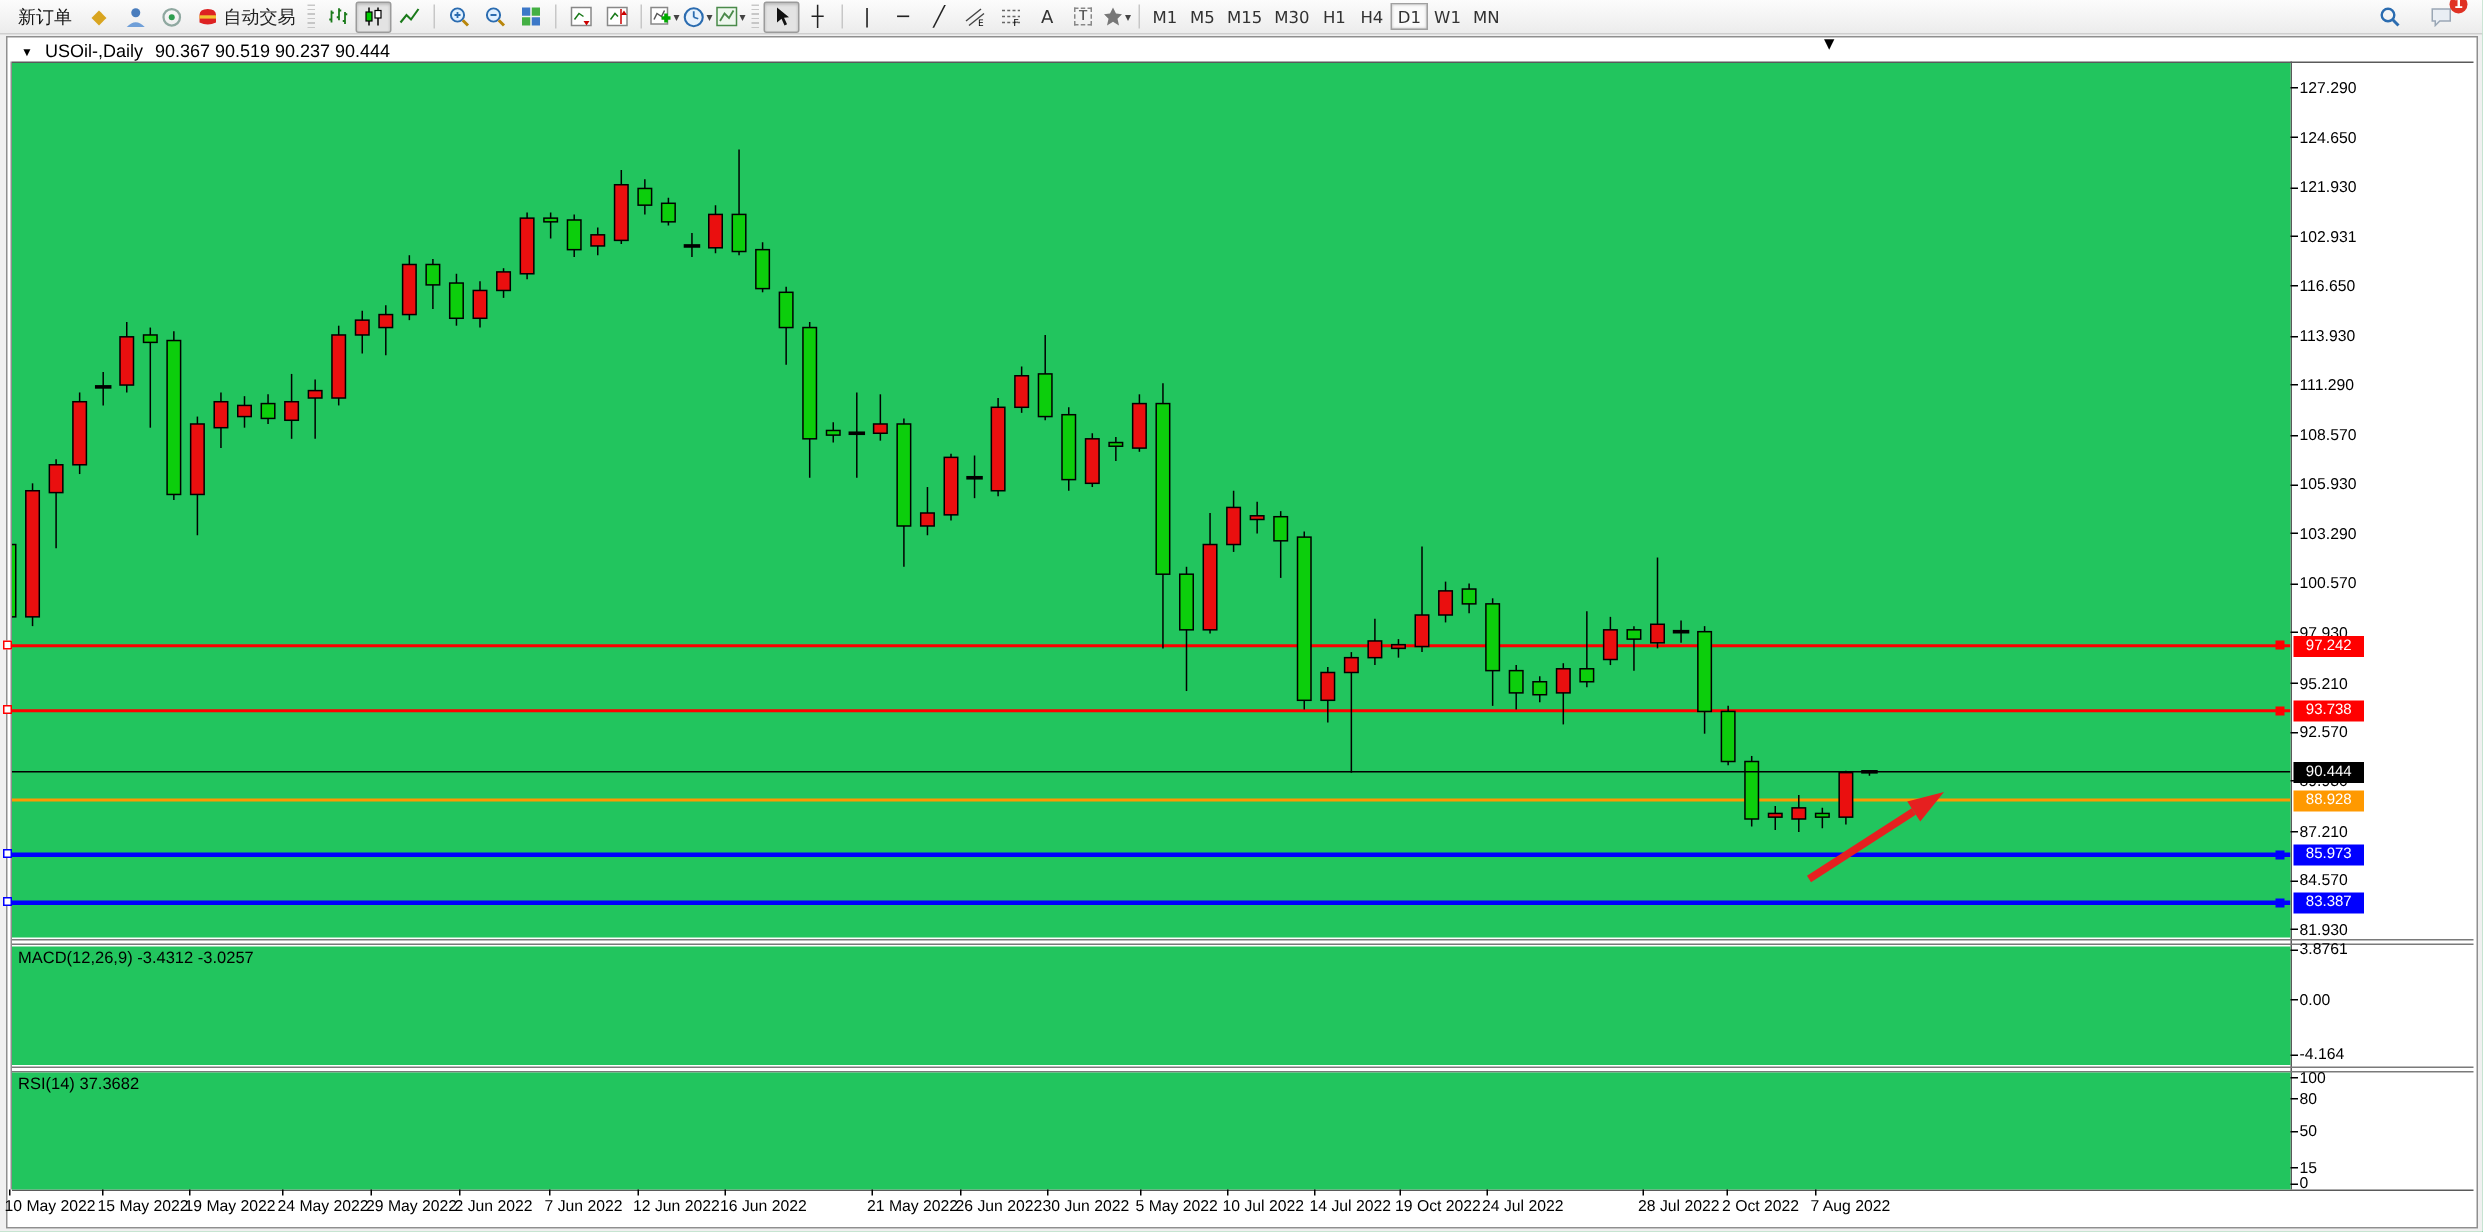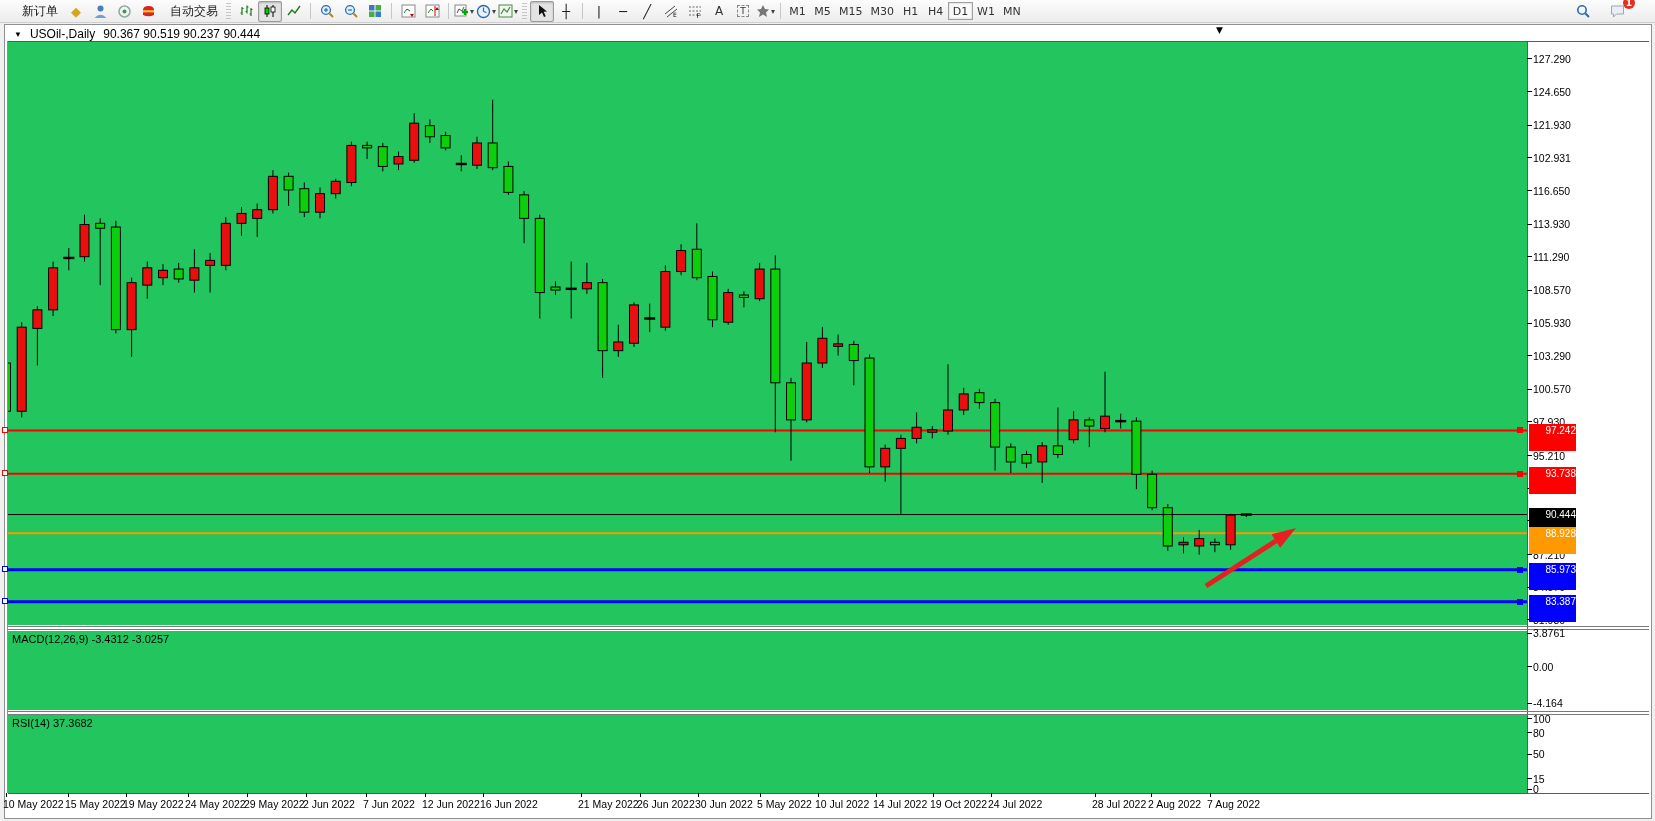--- a/index.html
+++ b/index.html
@@ -1,20 +1,20 @@
 <!DOCTYPE html>
 <html><head>
 <meta charset="utf-8">
 <style>
   html,body{margin:0;padding:0;background:#e9e9e9;}
   #screen{position:relative;width:1655px;height:821px;background:#f0f0f0;overflow:hidden;
           font-family:"Liberation Sans",sans-serif;-webkit-font-smoothing:antialiased;}
   
   .toolbar{position:absolute;left:0;top:0;width:1655px;height:23px;background:linear-gradient(#fcfcfc,#ececec);
-           border-bottom:1px solid #cfcfcf;display:flex;align-items:center;padding:0 16px;box-sizing:border-box;
+           border-bottom:1px solid #cfcfcf;display:flex;align-items:center;padding:0 6px;box-sizing:border-box;
            font-family:"DejaVu Sans",sans-serif;font-size:12px;color:#222;}
   .tb-txt{background:none;border:none;font-family:inherit;font-size:12px;color:#111;padding:2px 6px;cursor:pointer;}
   .tb-btn{width:22px;height:19px;display:inline-flex;align-items:center;justify-content:center;cursor:pointer;border:1px solid transparent;border-radius:2px;}
   .tb-btn.pressed{background:#e3e3e3;border:1px solid #9b9b9b;box-shadow:inset 0 1px 2px rgba(0,0,0,.2);}
   .glyph{font-family:"DejaVu Sans",sans-serif;font-size:13px;line-height:1;}
   .sep{width:1px;height:16px;background:#c7c7c7;margin:0 4px;}
   .grip{width:5px;height:16px;margin:0 3px;background:repeating-linear-gradient(#bbb 0 1px,transparent 1px 3px);opacity:.8;}
   .dd{font-size:8px;color:#444;margin-left:1px;cursor:pointer;}
   .tf{min-width:25px;height:18px;background:none;border:1px solid transparent;font-family:inherit;font-size:11px;color:#333;cursor:pointer;padding:0 3px;}
   .tf.pressed{background:#fafafa;border:1px solid #a0a0a0;box-shadow:inset 0 0 2px rgba(0,0,0,.25);}
@@ -23,21 +23,21 @@
                width:12px;height:12px;font-size:9px;line-height:12px;text-align:center;font-weight:bold;}
   
   .chart-frame{position:absolute;left:4px;top:24px;width:1646px;height:793px;background:#fff;border:1px solid #8f8f8f;}
   .quote-strip{position:absolute;left:14px;top:27px;font-size:12px;color:#000;display:flex;gap:8px;align-items:center;}
   .quote-strip .tri{font-size:8px;}
   .frame-line{position:absolute;background:#5a5a5a;}
   .pane{position:absolute;background:#22c55e;overflow:hidden;}
   .ind-label{position:absolute;left:4px;top:2px;font-size:11px;color:#000;white-space:nowrap;}
   .ax-label{position:absolute;left:1533px;font-size:10.5px;color:#000;white-space:nowrap;}
   .ax-tick{position:absolute;left:1527px;width:5px;height:1px;background:#000;}
-  .price-badge{position:absolute;left:1529px;width:47px;height:27px;color:#fff;font-size:10px;line-height:13px;text-align:right;white-space:nowrap;}
+  .price-badge{position:absolute;left:1529px;width:47px;height:14px;color:#fff;font-size:10px;line-height:13px;text-align:center;white-space:nowrap;}
   .line-handle{position:absolute;width:6px;height:6px;background:#fff;box-sizing:border-box;}
   .date-label{position:absolute;top:798px;font-size:10.5px;color:#000;white-space:nowrap;}
   .date-tick{position:absolute;top:793px;width:1px;height:4px;background:#000;}
   .shift-marker{position:absolute;left:1216px;top:25px;font-size:9px;color:#000;font-family:"DejaVu Sans",sans-serif;}
 </style>
 </head>
 <body>
 
 <div id="screen">
 
@@ -56,21 +56,21 @@
       <svg width="15" height="15" viewBox="0 0 15 15">
           <circle cx="7.5" cy="7.5" r="2" fill="#2e9e4f"></circle>
           <circle cx="7.5" cy="7.5" r="5.5" fill="none" stroke="#8fa8a0" stroke-width="1.5"></circle>
         </svg>
     </span>
     <span class="tb-btn" style="width:auto;padding:0 4px;">
       <svg width="15" height="14" viewBox="0 0 15 14">
           <path d="M2 6 Q2 2 7.5 2 Q13 2 13 6 L13 11 Q7.5 13.5 2 11 Z" fill="#d22"></path>
           <rect x="2" y="6.2" width="11" height="2.2" fill="#f2c230"></rect>
         </svg>
-      <span style="margin-left:14px;">自动交易</span>
+      <span style="margin-left:3px;">自动交易</span>
     </span>
     <span class="grip"></span>
     <span class="tb-btn">
       <svg width="14" height="14" viewBox="0 0 14 14">
           <path d="M3 3v8M1.5 9h1.5M3 4.5h1.5M8 1.5v8M6.5 7.5H8M8 3h1.5M12 4v8M10.5 10H12M12 5.5h1.5" stroke="#1a7a1a" stroke-width="1.2" fill="none"></path>
         </svg>
     </span>
     <span class="tb-btn pressed">
       <svg width="14" height="14" viewBox="0 0 14 14">
           <line x1="4" y1="1" x2="4" y2="13" stroke="#000"></line>
@@ -609,16 +609,16 @@
     <div class="date-label" style="left: 815px;">10 Jul 2022</div>
     <div class="date-tick" style="left: 876px;"></div>
     <div class="date-label" style="left: 873px;">14 Jul 2022</div>
     <div class="date-tick" style="left: 933px;"></div>
     <div class="date-label" style="left: 930px;">19 Oct 2022</div>
     <div class="date-tick" style="left: 991px;"></div>
     <div class="date-label" style="left: 988px;">24 Jul 2022</div>
     <div class="date-tick" style="left: 1095px;"></div>
     <div class="date-label" style="left: 1092px;">28 Jul 2022</div>
     <div class="date-tick" style="left: 1151px;"></div>
-    <div class="date-label" style="left: 1148px;">2 Aug 2022</div>
+    <div class="date-label" style="left: 1148px;">2 Oct 2022</div>
     <div class="date-tick" style="left: 1210px;"></div>
     <div class="date-label" style="left: 1207px;">7 Aug 2022</div>
   </div>
 
 </body></html>

